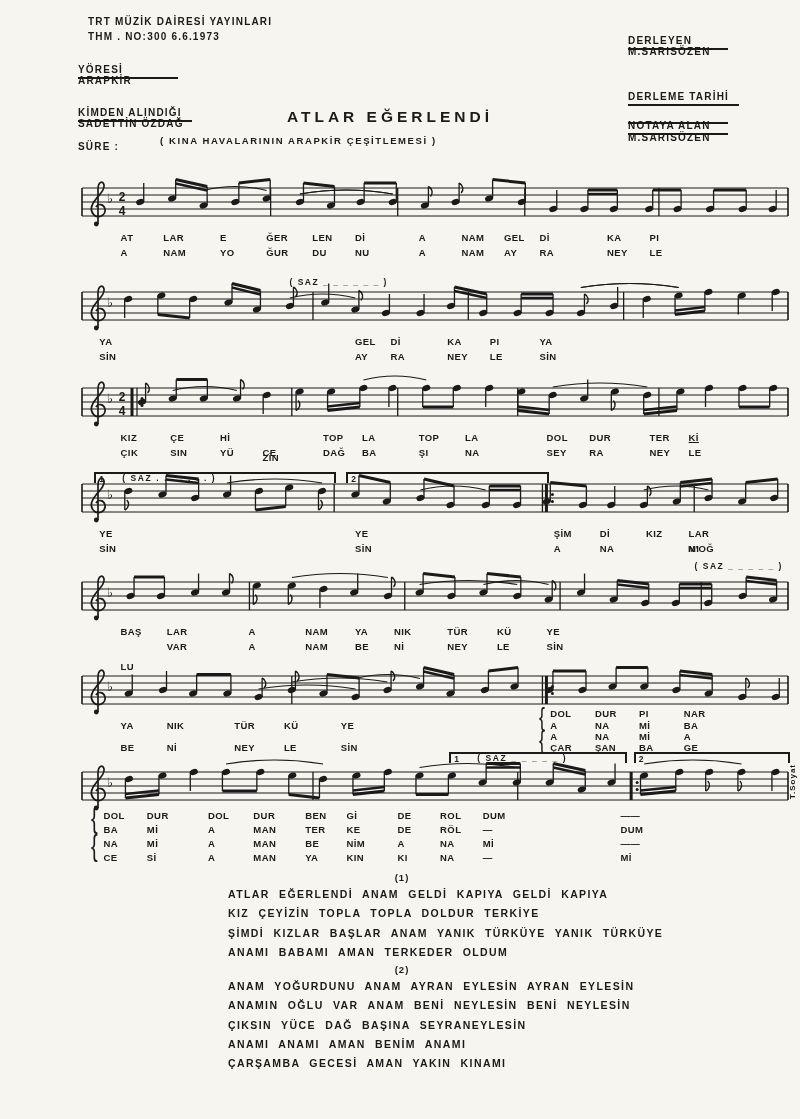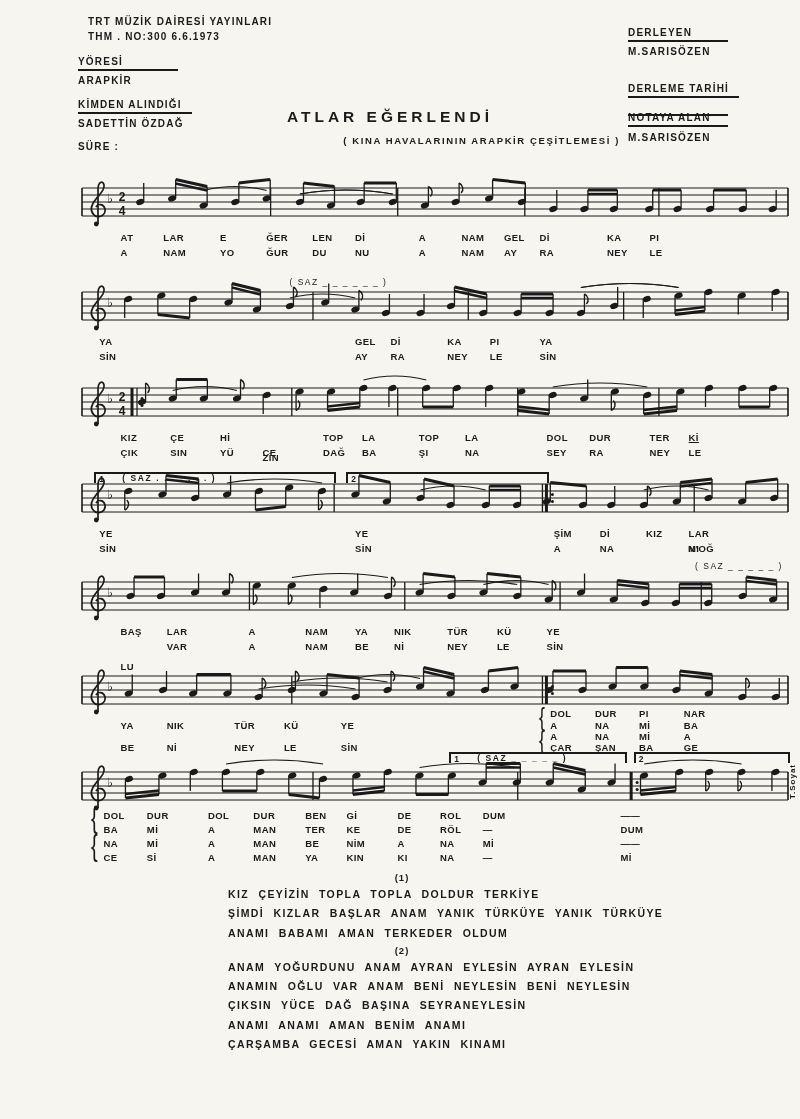--- a/index.html
+++ b/index.html
@@ -3,27 +3,27 @@
 <meta charset="utf-8">
 <style>
   html,body{margin:0;padding:0;background:#6b6b6b;}
   .paper{
     position:relative;width:800px;height:1119px;margin:0 auto;
     background:#f7f5f0;color:#1a1a1a;overflow:hidden;
     font-family:"Liberation Sans", sans-serif;
   }
   .t{position:absolute;font-weight:700;white-space:nowrap;}
   .f10{font-size:10px;letter-spacing:1.2px;}
-  .flabel{border-bottom:2px solid #1a1a1a;padding:0 10px 2px 0;min-width:90px;}
+  .flabel{border-bottom:2px solid #1a1a1a;padding:0 10px 2px 0;min-width:90px;margin-top:8px;}
   .title{font-size:15.5px;letter-spacing:4px;}
   .subtitle{font-size:9.5px;letter-spacing:1.6px;}
   .system{position:absolute;left:80px;width:710px;}
   svg.staff{position:absolute;left:0;top:0;overflow:visible;}
   .syl{position:absolute;font-size:9.5px;font-weight:700;letter-spacing:.4px;white-space:nowrap;transform:translateX(-2px);}
-  .ann{position:absolute;font-size:8.5px;font-weight:400;letter-spacing:1.5px;white-space:nowrap;padding-left:32px;}
+  .ann{position:absolute;font-size:8.5px;font-weight:700;letter-spacing:1.5px;white-space:nowrap;padding-left:32px;}
   .volta{position:absolute;height:9px;border-top:2px solid #1a1a1a;border-left:2px solid #1a1a1a;border-right:2px solid #1a1a1a;}
   .vlab{position:absolute;left:3px;top:0;font-size:8.5px;font-weight:700;}
   .vtxt{position:absolute;left:26px;top:-1px;font-size:8.5px;font-weight:700;letter-spacing:1.6px;white-space:nowrap;}
   .brc{position:absolute;font-weight:400;line-height:1;transform:scale(.75,1.1);transform-origin:left top;}
   .sig{position:absolute;right:3px;top:764px;writing-mode:vertical-rl;transform:rotate(180deg);font-size:8px;font-weight:700;letter-spacing:1px;}
   .verses{position:absolute;left:228px;top:872px;width:500px;}
   .vlabel{width:348px;text-align:center;font-size:9.5px;font-weight:700;letter-spacing:1px;height:13px;}
   .vline{font-size:10.5px;font-weight:700;letter-spacing:1.4px;word-spacing:5px;line-height:19.3px;white-space:nowrap;}
 </style>
 </head>
@@ -45,21 +45,21 @@
   <div class="t f10 flabel" style="left:628px;top:27px;">DERLEYEN</div>
   <div class="t f10" style="left:628px;top:46px;">M.SARISÖZEN</div>
 
   <div class="t f10 flabel" style="left:628px;top:83px;">DERLEME TARİHİ</div>
 
   <div class="t f10 flabel" style="left:628px;top:112px;"></div>
   <div class="t f10 flabel" style="left:628px;top:112px;">NOTAYA ALAN</div>
   <div class="t f10" style="left:628px;top:132px;">M.SARISÖZEN</div>
 
   <div class="t title" style="left:235px;top:108px;width:310px;text-align:center;">ATLAR EĞERLENDİ</div>
-  <div class="t subtitle" style="left:160px;top:135px;width:460px;text-align:right;">( KINA HAVALARININ ARAPKİR ÇEŞİTLEMESİ )</div>
+  <div class="t subtitle" style="left:160px;top:135px;width:460px;text-align:left;">( KINA HAVALARININ ARAPKİR ÇEŞİTLEMESİ )</div>
 
   <div id="score">
       <div class="system" style="top: 176px; height: 98px;">
         <svg class="staff" width="710" height="56" viewBox="0 0 710 56">
           <line x1="2" y1="12" x2="708" y2="12" stroke="#1a1a1a" stroke-width="1"></line>
           <line x1="2" y1="19" x2="708" y2="19" stroke="#1a1a1a" stroke-width="1"></line>
           <line x1="2" y1="26" x2="708" y2="26" stroke="#1a1a1a" stroke-width="1"></line>
           <line x1="2" y1="33" x2="708" y2="33" stroke="#1a1a1a" stroke-width="1"></line>
           <line x1="2" y1="40" x2="708" y2="40" stroke="#1a1a1a" stroke-width="1"></line>
           <line x1="2" y1="12" x2="2" y2="40" stroke="#1a1a1a" stroke-width="1.6"></line>
@@ -790,20 +790,21 @@
         <span class="syl" style="left: 57%; top: 92px;">—</span>
         <span class="syl" style="left: 76.4%; top: 92px;">Mİ</span>
       </div>
     </div>
 
   <div class="sig">T.Soyat</div>
 
   <div class="verses">
     <div class="vlabel">(1)</div>
     <div id="v1">
+        <div class="vline">ATLAR EĞERLENDİ ANAM  GELDİ KAPIYA  GELDİ KAPIYA</div>
         <div class="vline">KIZ ÇEYİZİN TOPLA TOPLA DOLDUR TERKİYE</div>
         <div class="vline">ŞİMDİ KIZLAR BAŞLAR ANAM  YANIK TÜRKÜYE YANIK TÜRKÜYE</div>
         <div class="vline">ANAMI BABAMI AMAN TERKEDER OLDUM</div>
       </div>
     <div class="vlabel" style="margin-top:2px;">(2)</div>
     <div id="v2">
         <div class="vline">ANAM YOĞURDUNU ANAM AYRAN  EYLESİN AYRAN EYLESİN</div>
         <div class="vline">ANAMIN OĞLU VAR ANAM  BENİ NEYLESİN BENİ NEYLESİN</div>
         <div class="vline">ÇIKSIN YÜCE DAĞ BAŞINA SEYRANEYLESİN</div>
         <div class="vline">ANAMI ANAMI AMAN BENİM ANAMI</div>

